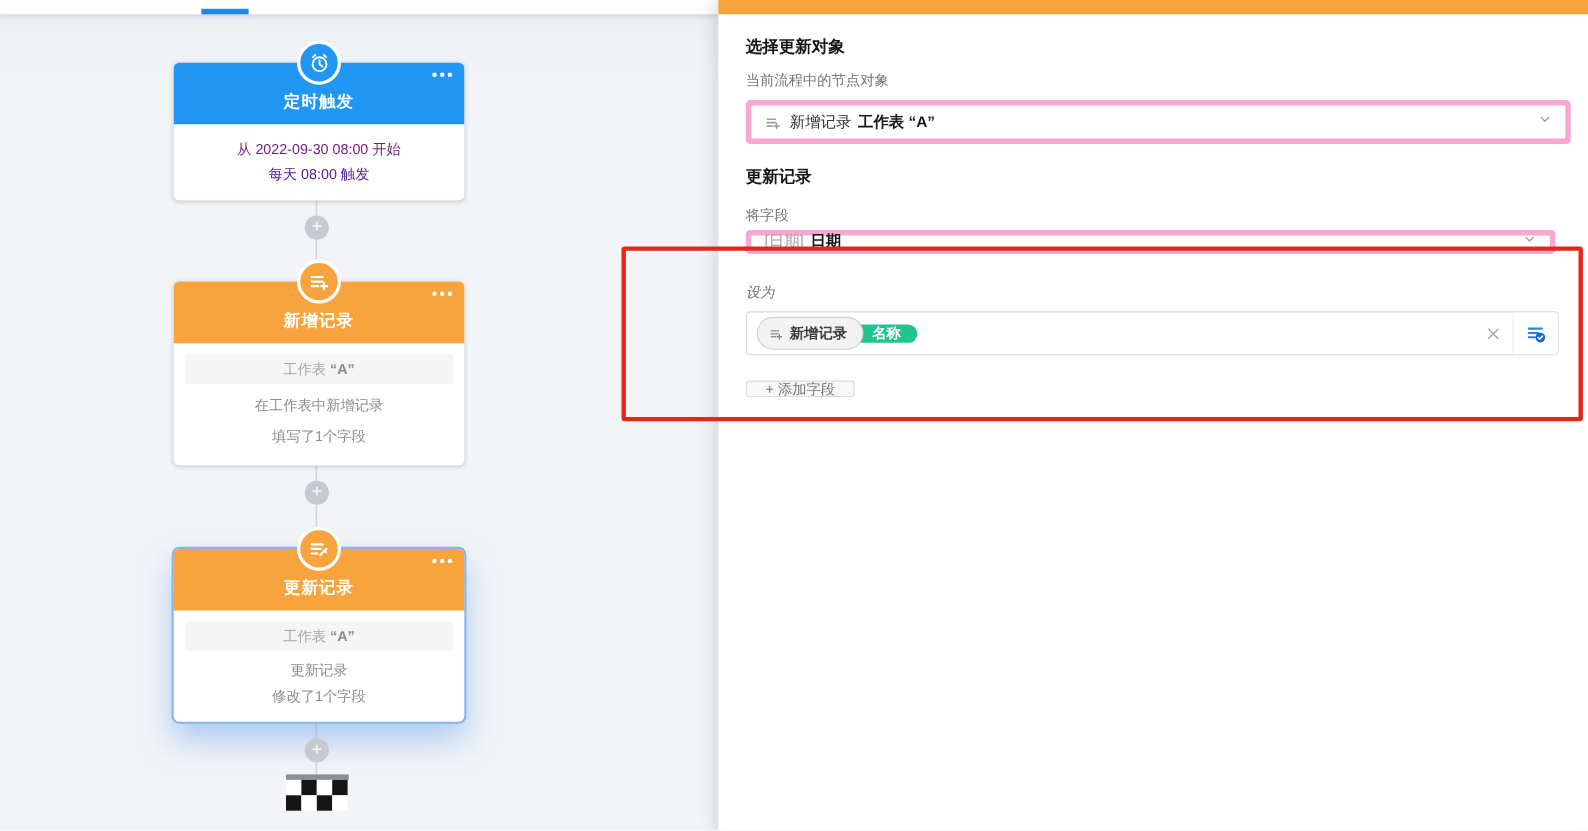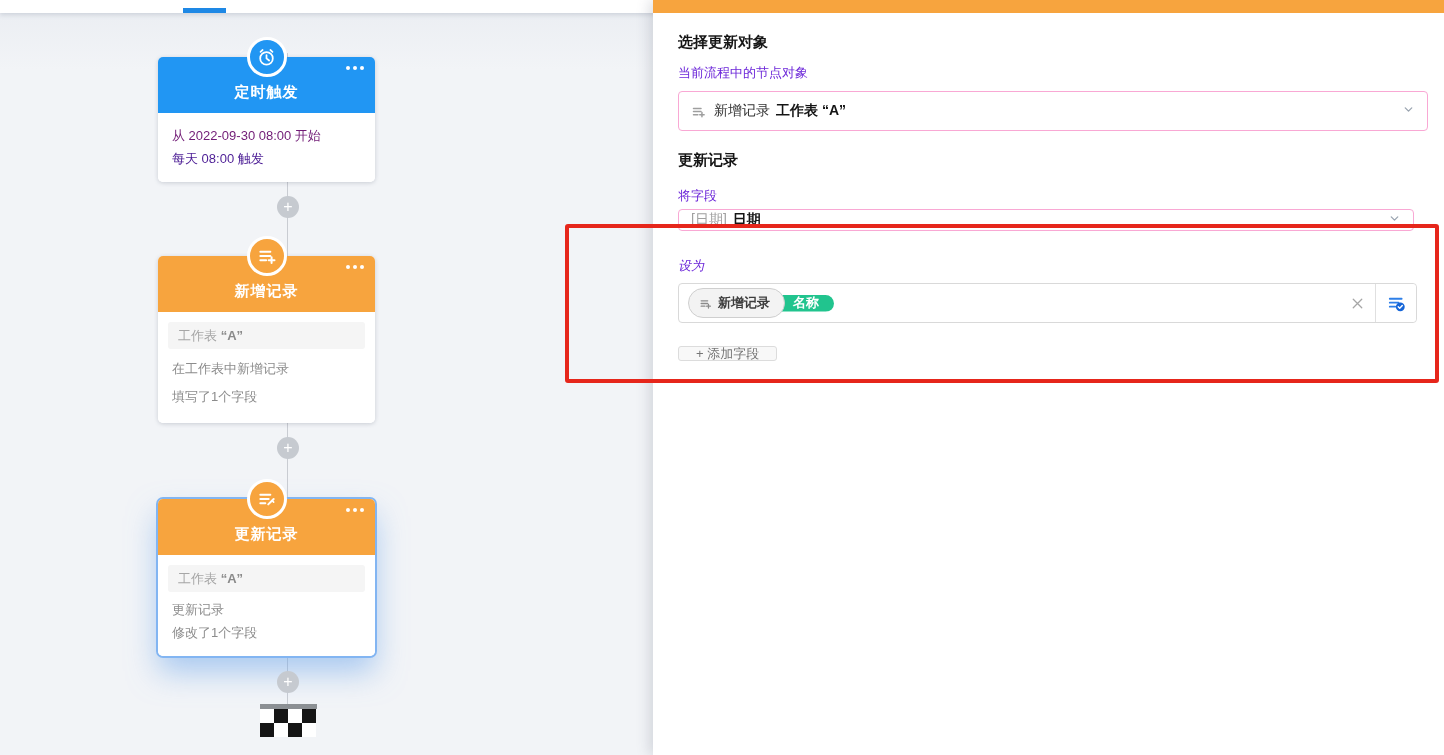--- a/index.html
+++ b/index.html
@@ -12,22 +12,22 @@
   .top-strip { position:absolute; left:0; top:0; width:660px; height:13px; background:#ffffff; z-index:3;
                box-shadow:0 2px 4px rgba(120,130,150,.25); }
   .tab-indicator { position:absolute; left:183px; top:8px; width:43px; height:5px; background:#1e88e5; }
 
   
   .connector { position:absolute; left:287px; top:53px; width:1px; height:660px; background:#c9ccd2; z-index:0; }
   .add-node { position:absolute; left:277px; width:22px; height:22px; border-radius:50%;
               background:#c6cad0; color:#fff; font-size:16px; line-height:21px; text-align:center;
               z-index:2; cursor:pointer; user-select:none; }
 
-  .node-card { position:absolute; left:158px; width:217px; border-radius:5px; background:#fff; z-index:1;
-               box-shadow:0 1px 4px rgba(60,70,90,.22); }
+  .node-card { position:absolute; left:158px; width:264px; border-radius:5px; background:#fff; z-index:1;
+               box-shadow:0 1px 4px rgba(60,70,90,.22);text-align:center; }
   .node-card.selected { box-shadow:0 0 0 2px #82b5f2, 0 16px 30px rgba(110,165,235,.55); }
   .node-header { height:56px; border-radius:5px 5px 0 0; position:relative;
                  display:flex; flex-direction:column; justify-content:flex-end; align-items:center; padding-bottom:11px; }
   .node-header.blue { background:#2196f3; }
   .node-header.orange { background:#f7a43e; }
   .node-title { color:#fff; font-size:15px; font-weight:bold; letter-spacing:1px; }
   .node-icon-wrap { position:absolute; left:50%; top:-20px; transform:translateX(-50%); width:40px; height:40px;
                     border-radius:50%; border:3px solid #ffffff; display:flex; align-items:center; justify-content:center; }
   .node-icon-wrap.blue { background:#2196f3; }
   .node-icon-wrap.orange { background:#f7a43e; }
@@ -47,23 +47,23 @@
   .flag-bar { width:57px; height:5px; background:#8c9094; }
   .flag-grid { display:grid; grid-template-columns:repeat(4,14px); grid-template-rows:repeat(2,14px); }
   .flag-grid i { display:block; }
   .fw { background:#ffffff; } .fb { background:#151515; }
 
   
   .drawer { position:absolute; left:653px; top:0; width:791px; height:755px; background:#fff; z-index:10;
             box-shadow:-4px 0 12px rgba(70,80,100,.18); }
   .drawer-topbar { height:13px; background:#f7a43e; }
   .section-title { position:absolute; left:25px; font-size:15px; font-weight:bold; color:#151515; }
-  .field-label { position:absolute; left:25px; font-size:13px; color:#6d28d9; }
-
-  .select-box { position:absolute; left:25px; height:40px; border:1px solid #f9a8d4; border-radius:4px; background:#fff;
+  .field-label { position:absolute; left:25px; font-size:13px; color:#737373; }
+
+  .select-box { position:absolute; left:25px; height:40px; border:5px solid #f9a8d4; border-radius:4px; background:#fff;
                 display:flex; align-items:center; padding:0 36px 0 12px; cursor:pointer; }
   .select-box .chev { position:absolute; right:12px; top:50%; transform:translateY(-50%); }
   .sel-text { font-size:14px; color:#333; white-space:nowrap; }
   .sel-text b { font-weight:bold; color:#151515; margin-left:6px; }
   .sel-muted { color:#a0a0a0; }
   .mini-icon { margin-right:8px; flex:0 0 auto; display:flex; }
 
   .value-input { position:absolute; left:25px; top:283px; width:739px; height:40px; border:1px solid #d9d9d9;
                  border-radius:4px; background:#fff; display:flex; align-items:center; padding-left:9px; }
   .tag { display:flex; align-items:center; height:30px; }

